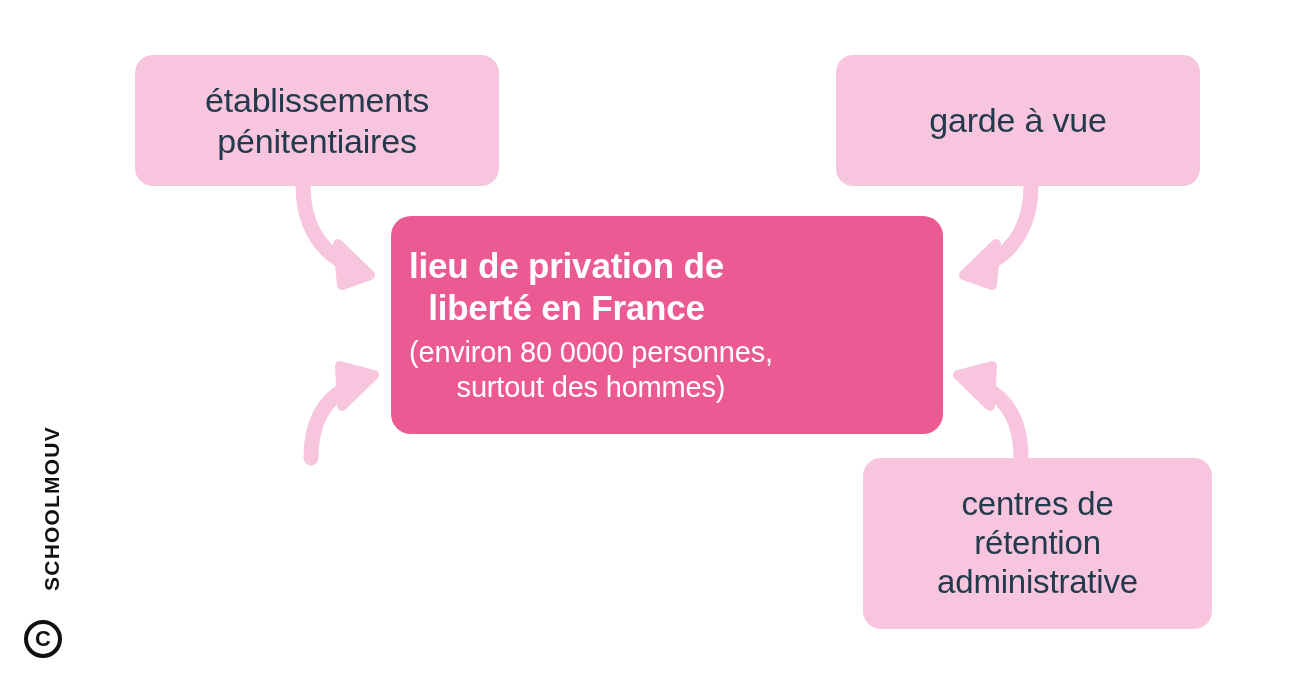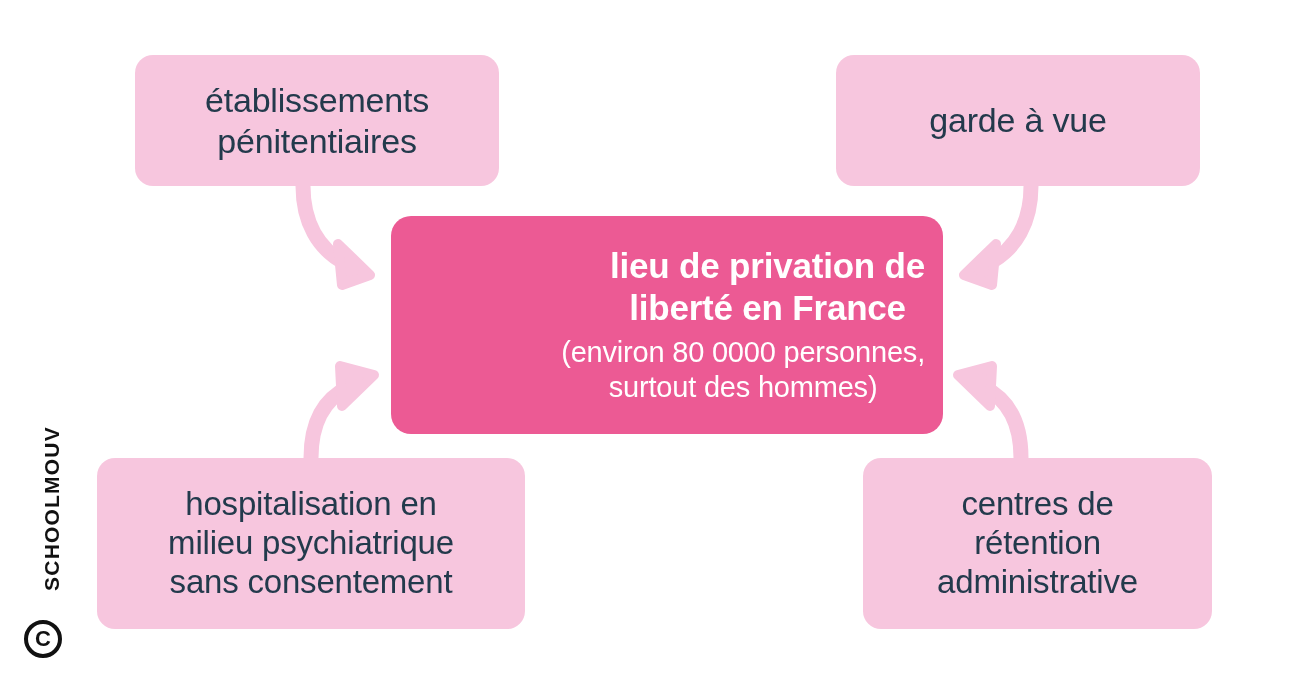--- a/index.html
+++ b/index.html
@@ -53,20 +53,21 @@
     width: 364px;
     height: 131px;
     font-size: 34px;
   }
   #node-garde-a-vue {
     left: 836px;
     top: 55px;
     width: 364px;
     height: 131px;
     font-size: 34px;
+    border-radius: 17px;
   }
   #node-hospitalisation {
     left: 97px;
     top: 458px;
     width: 428px;
     height: 171px;
     font-size: 33px;
   }
   #node-retention {
     left: 863px;
@@ -81,40 +82,39 @@
     left: 391px;
     top: 216px;
     width: 552px;
     height: 218px;
     box-sizing: border-box;
     border-radius: 20px;
     background: #ec5a94;
     color: #ffffff;
     display: flex;
     flex-direction: column;
-    align-items: flex-end;
+    align-items: flex-start;
     justify-content: center;
     text-align: center;
     padding: 6px 18px;
   }
   #node-center .center-title {
     font-size: 35px;
     font-weight: bold;
     line-height: 1.2;
     white-space: pre-line;
     letter-spacing: -0.2px;
   }
   #node-center .center-sub {
     font-size: 29px;
     font-weight: normal;
     line-height: 1.2;
     white-space: pre-line;
     margin-top: 6px;
     letter-spacing: -0.2px;
-    margin-left: 16px;
   }
 
   
   #watermark {
     position: absolute;
     left: 22px;
     top: 420px;
     width: 40px;
     height: 240px;
     color: #111111;
@@ -185,25 +185,20 @@
     <span class="node-text">garde à vue</span>
   </div>
 
   <div id="node-center">
     <span class="center-title">lieu de privation de
 liberté en France</span>
     <span class="center-sub">(environ 80 0000 personnes,
 surtout des hommes)</span>
   </div>
 
-  <div class="node" id="node-hospitalisation">
-    <span class="node-text">hospitalisation en
-milieu psychiatrique
-sans consentement</span>
-  </div>
 
   <div class="node" id="node-retention">
     <span class="node-text">centres de
 rétention
 administrative</span>
   </div>
 
   <div id="watermark">
     <div class="wm-text">SCHOOLMOUV</div>
     <div class="wm-mark">C</div>

